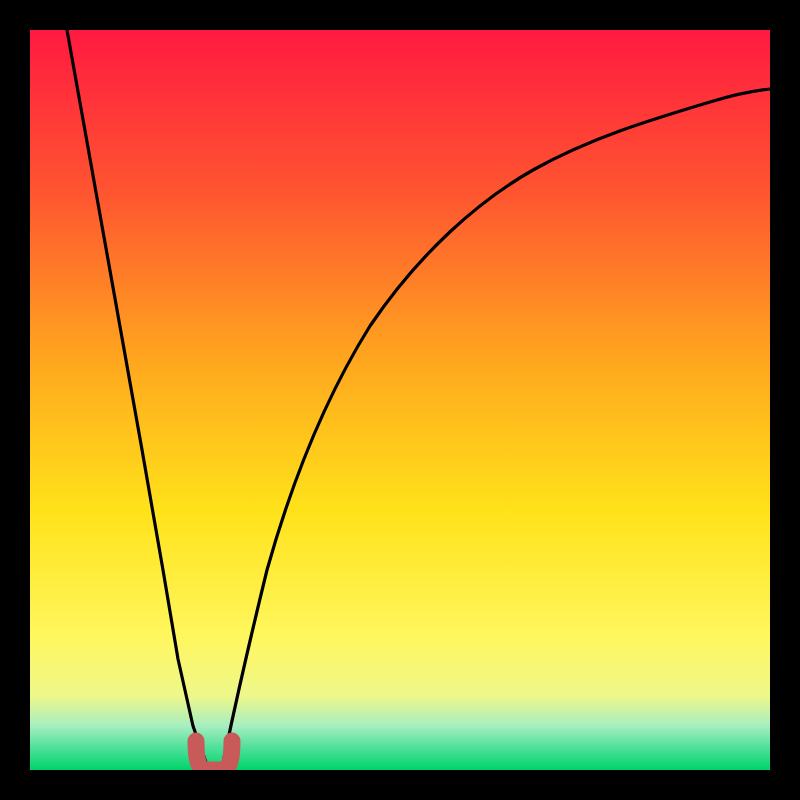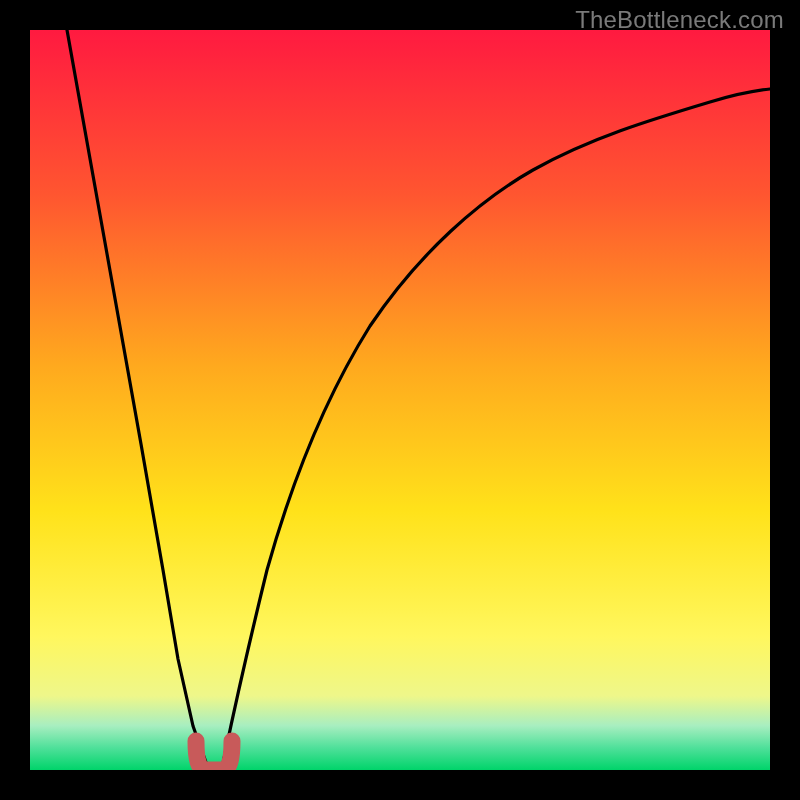--- a/index.html
+++ b/index.html
@@ -92,15 +92,14 @@
 
     <svg class="curve" viewBox="0 0 740 740" preserveAspectRatio="none">
       <path d="M 166 711
                C 166 735, 170 740, 178 740
                L 190 740
                C 198 740, 202 735, 202 711" fill="none" stroke="#c85a5a" stroke-width="17" stroke-linecap="round" stroke-linejoin="round"></path>
     </svg>
 
   </div>
 
-  <div class="watermark">TheBottleneck.com</div>
 
 </div>
 
 </body></html>

